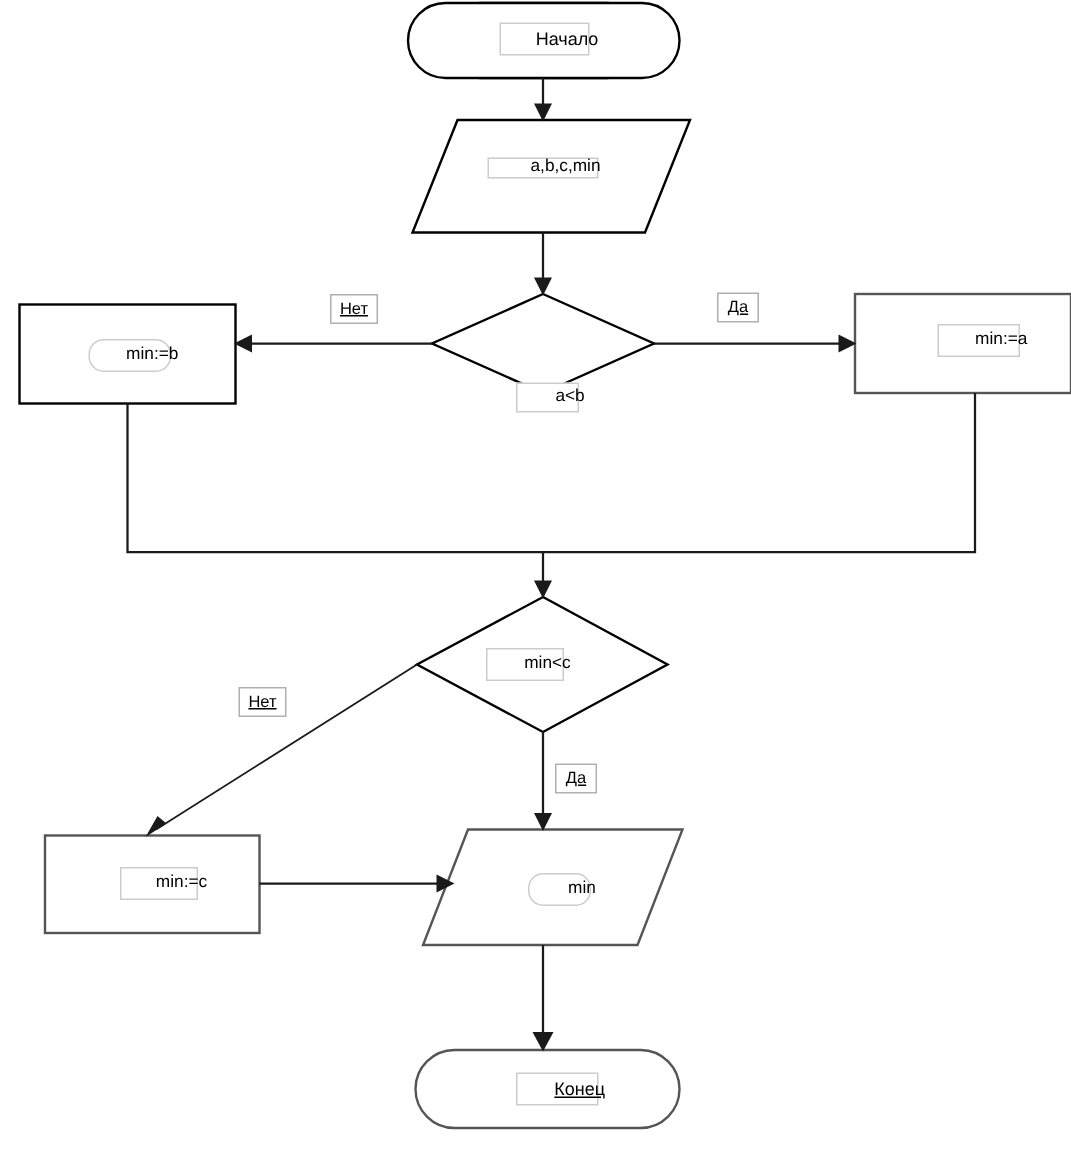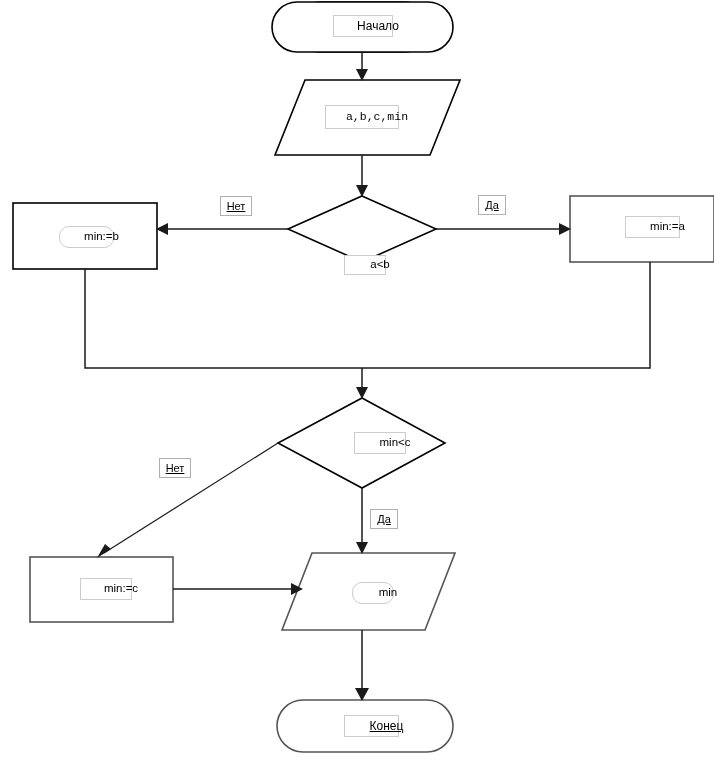--- a/index.html
+++ b/index.html
@@ -130,29 +130,29 @@
     <line class="conn-line" x1="173" y1="589" x2="296" y2="589"></line>
     <polygon class="arrow-head" points="303,589 291,583 291,595"></polygon>
 
     <line class="conn-line" x1="362" y1="630" x2="362" y2="694"></line>
     <polygon class="arrow-head" points="362,701 355,688 369,688"></polygon>
 
   </svg>
 
   <div class="chip node-label big" style="left:333px; top:15px; width:60px; height:22px;">Начало</div>
 
-  <div class="chip node-label" style="left:325px; top:105px; width:74px; height:24px;font-family:Liberation Mono, monospace;">a,b,c,min</div>
+  <div class="chip node-label" style="left:325px; top:105px; width:74px; height:14px;">a,b,c,min</div>
 
   <div class="chip node-label" style="left:344px; top:219px; width:36px; height:20px;margin-top:36px;">a&lt;b</div>
 
   <div class="chip node-label" style="left:59px; top:226px; width:55px; height:22px;border-radius:10px;">min:=b</div>
 
   <div class="chip node-label" style="left:625px; top:216px; width:55px; height:22px;">min:=a</div>
 
-  <div class="chip node-label" style="left:354px; top:432px; width:52px; height:22px;">min&lt;c</div>
+  <div class="chip node-label" style="left:324px; top:432px; width:52px; height:22px;">min&lt;c</div>
 
   <div class="chip node-label" style="left:80px; top:578px; width:52px; height:22px;">min:=c</div>
 
   <div class="chip node-label" style="left:352px; top:582px; width:34px; height:22px;border-radius:10px;">min</div>
 
   <div class="chip node-label big" style="left:344px; top:715px; width:55px; height:22px;text-decoration:underline;">Конец</div>
 
   <div class="chip edge-label" style="left:220px; top:196px; width:32px; height:20px;">Нет</div>
 
   <div class="chip edge-label" style="left:478px; top:195px; width:28px; height:20px;">Да</div>

